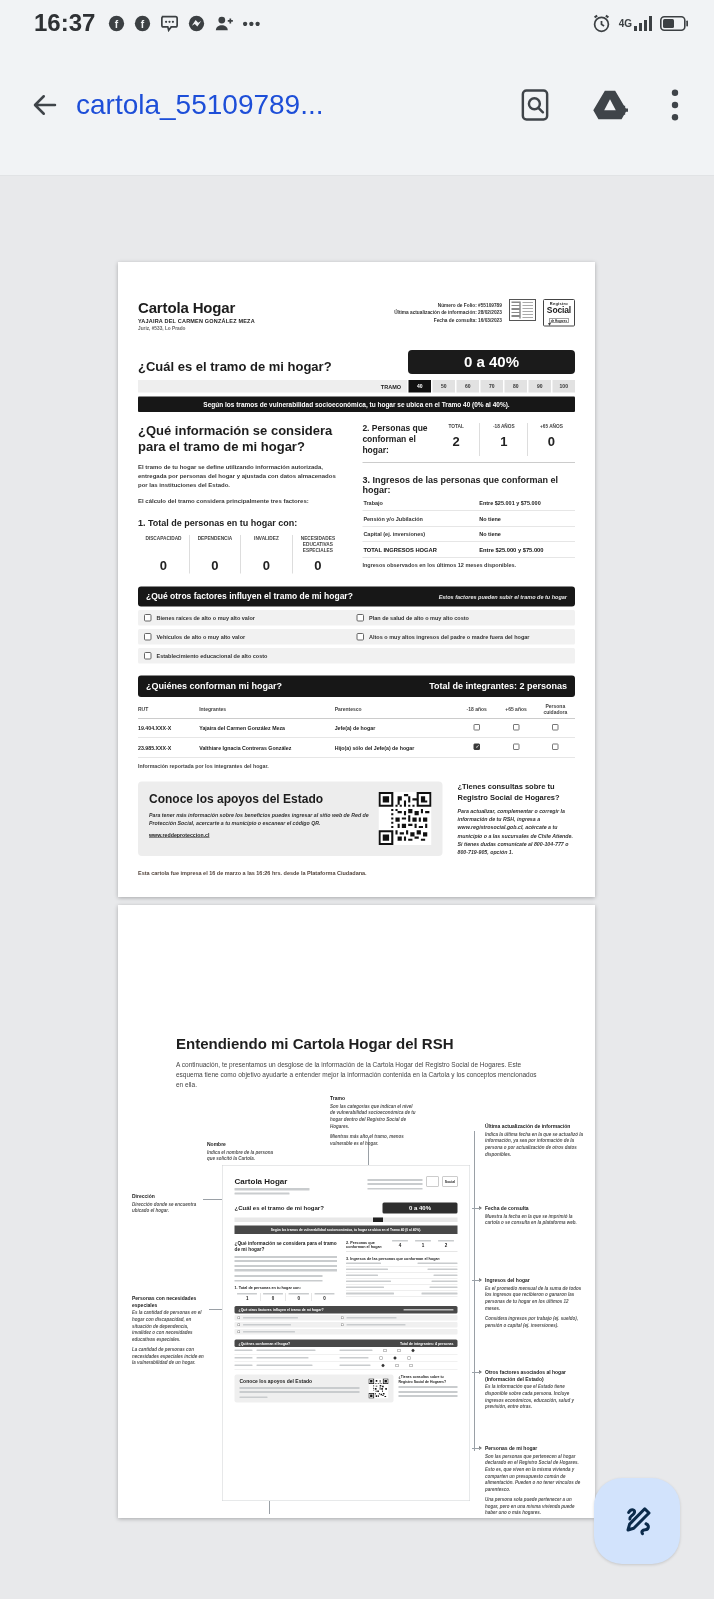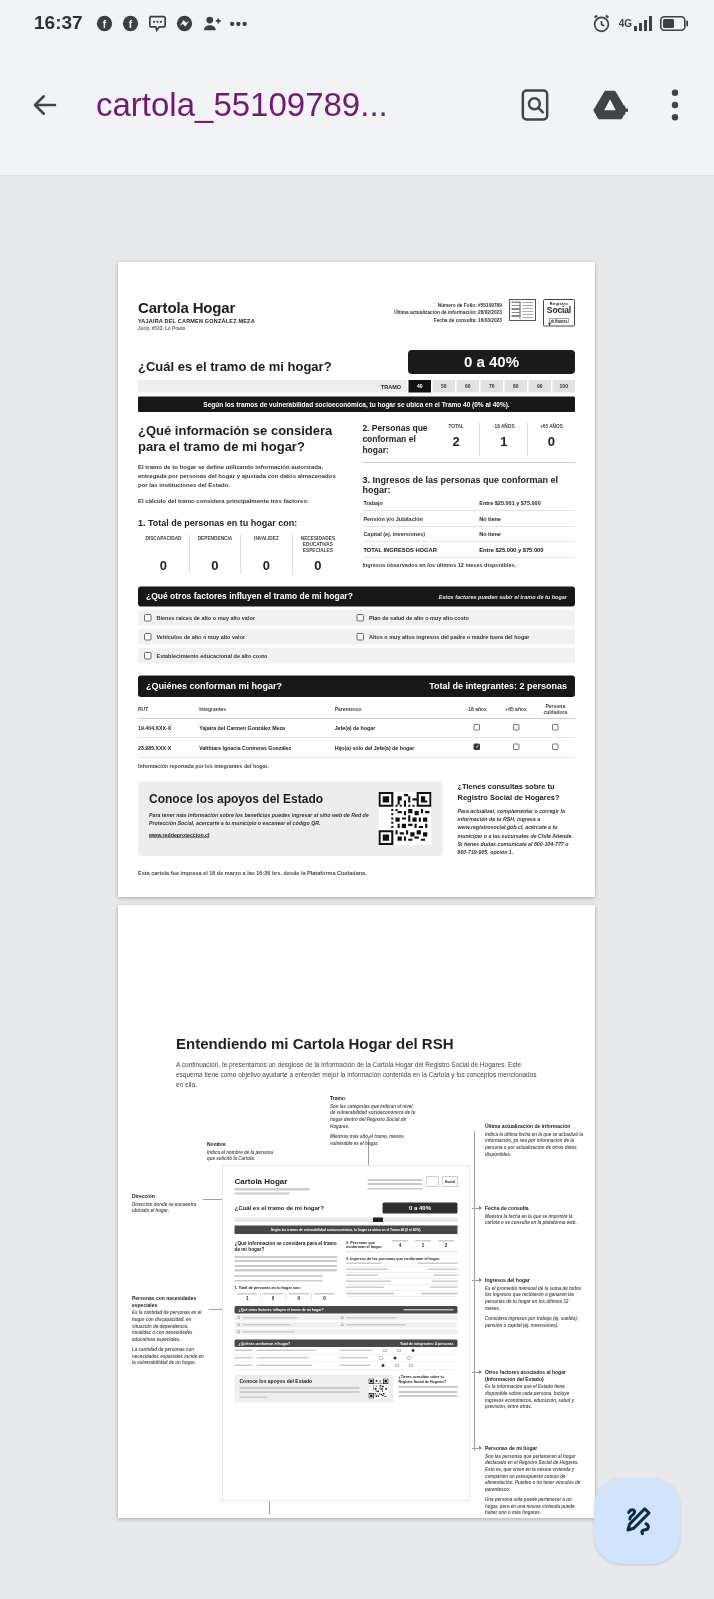--- a/index.html
+++ b/index.html
@@ -6,29 +6,29 @@
     --accent:#1b1b1b; --viewer_bg:#e8e9eb; --bar_bg:#f1f3f5; --page_bg:#ffffff;
     --fab_bg:#d2e3fc; --fab_icon:#0b2b4b; --stripe:#f1f1f1; --box:#ededed;
   }
   *{margin:0;padding:0;box-sizing:border-box}
   html,body{width:714px;height:1599px;overflow:hidden}
   body{font-family:"Liberation Sans","DejaVu Sans",sans-serif;background:var(--viewer_bg);position:relative}
 
   
   .status-bar{height:46px;background:var(--bar_bg);display:flex;align-items:center;justify-content:space-between;padding:0 26px 0 34px}
   .sb-left{display:flex;align-items:center;gap:9px;color:#3c4043}
-  .sb-time{font-size:19px;font-weight:700;color:#2e3134;margin-right:4px}
+  .sb-time{font-size:24px;font-weight:700;color:#2e3134;margin-right:4px}
   .sb-right{display:flex;align-items:center;gap:8px;color:#3c4043}
   .dotmenu{font-size:15px;font-weight:700;letter-spacing:1px;color:#3c4043}
   .net{display:flex;align-items:flex-end;gap:2px}
   .net .g{font-size:10px;font-weight:700;line-height:1;margin-bottom:2px}
 
   
   .app-bar{height:130px;background:var(--bar_bg);display:flex;align-items:center;padding:0 24px 12px 30px;border-bottom:1px solid #e1e3e5}
-  .ab-title{font-size:33px;color:#701a75;margin-left:36px;flex:1;white-space:nowrap;overflow:hidden}
+  .ab-title{font-size:28px;color:#1d4ed8;margin-left:16px;flex:1;white-space:nowrap;overflow:hidden}
   .ab-icons{display:flex;align-items:center;gap:42px;margin-right:10px}
   .iconbtn{background:none;border:none;display:flex;align-items:center;justify-content:center;cursor:pointer}
 
   
   .content{position:absolute;top:177px;left:0;right:0;bottom:0;background:var(--viewer_bg)}
   .page{position:absolute;left:118px;width:477px;background:var(--page_bg);box-shadow:0 1px 4px rgba(0,0,0,.28);overflow:hidden}
   .p1{top:85px;height:635px}
   .p2{top:728px;height:613px}
   .inner{width:954px;transform:scale(.5);transform-origin:0 0;position:relative;color:#222}
   .i1{height:1270px;padding:74px 40px 0}

